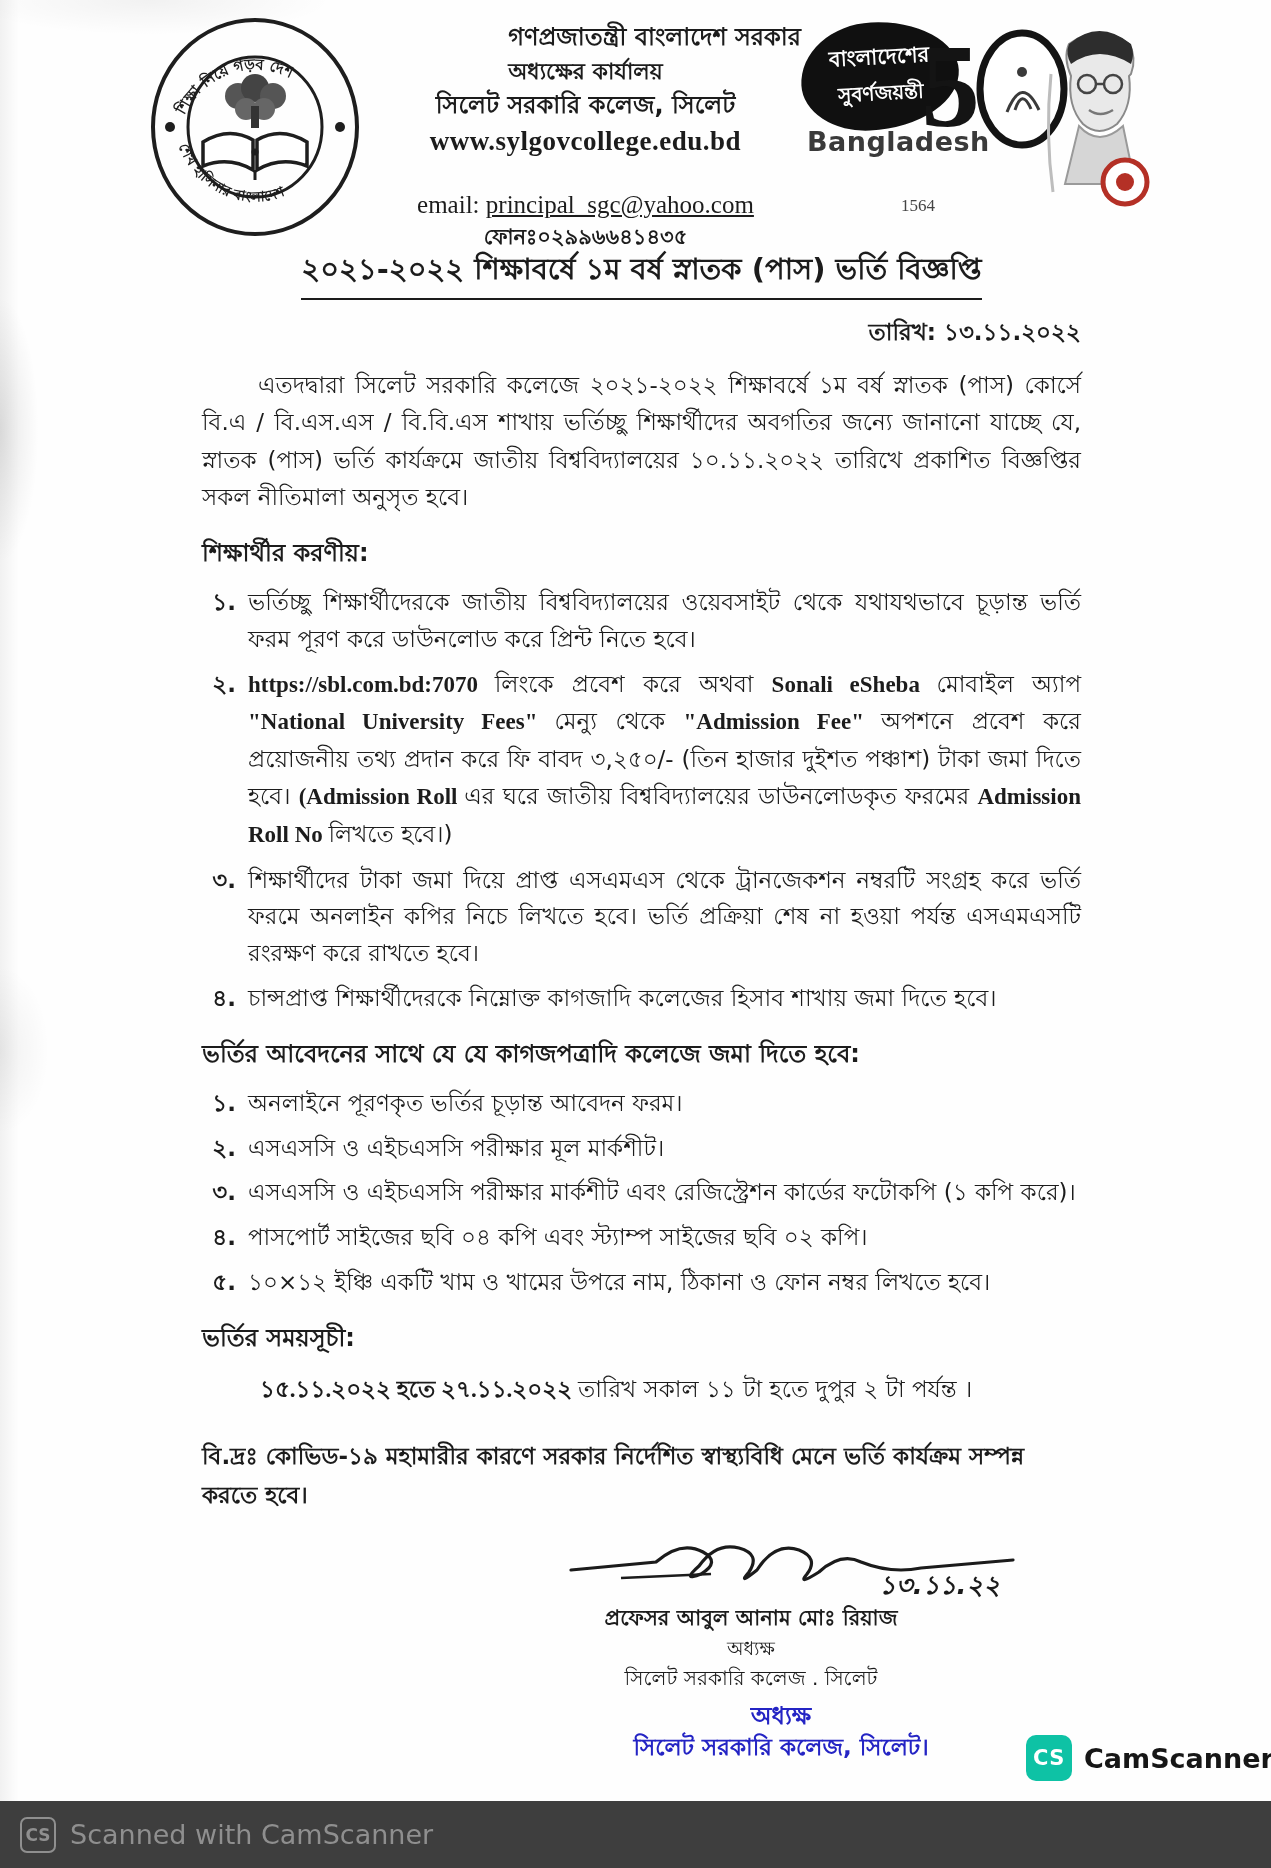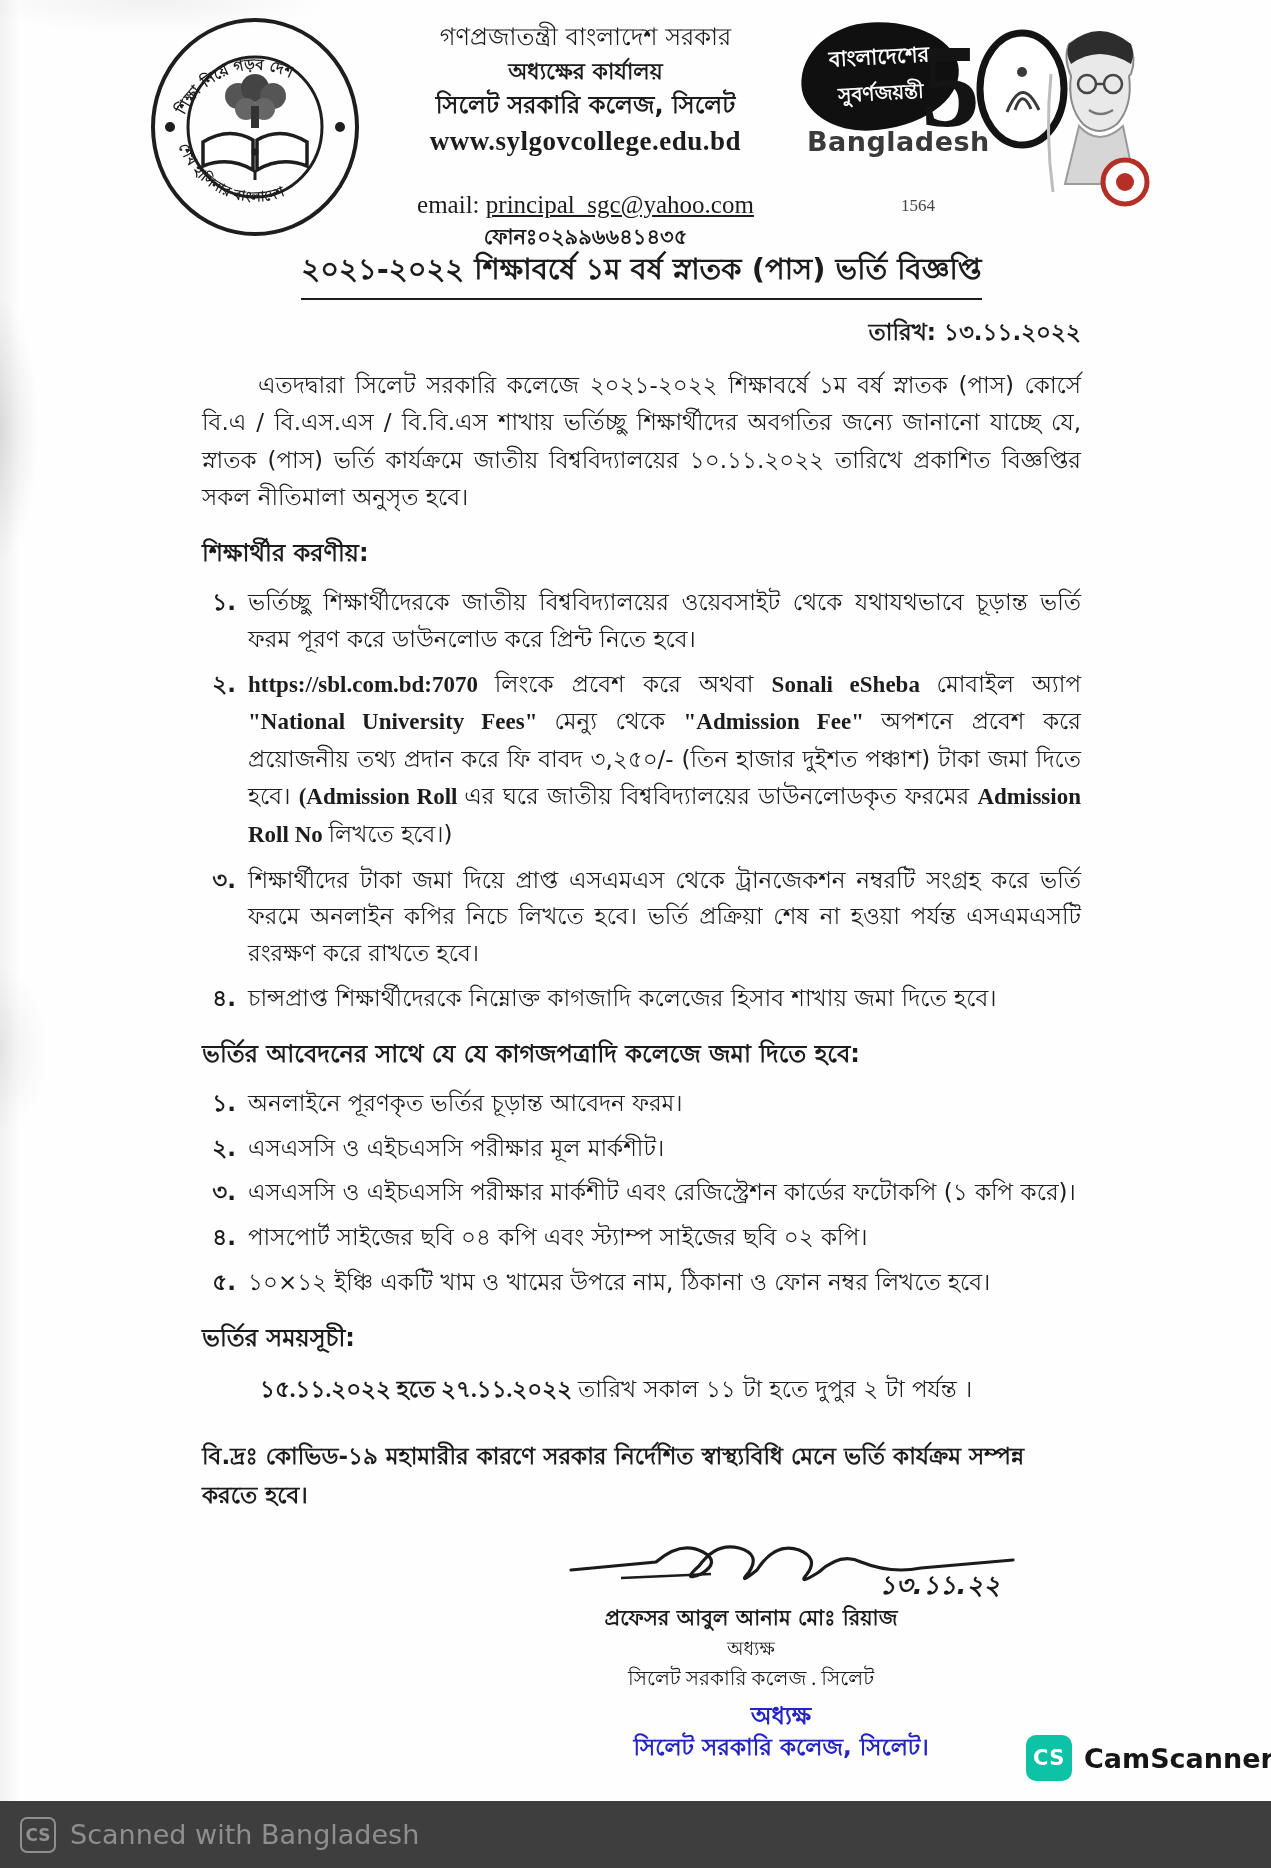--- a/index.html
+++ b/index.html
@@ -14,21 +14,21 @@
       radial-gradient(ellipse 55px 190px at 0px 430px, rgba(0,0,0,0.10), transparent 70%),
       radial-gradient(ellipse 70px 120px at 0px 1050px, rgba(0,0,0,0.06), transparent 70%),
       radial-gradient(ellipse 260px 50px at 150px 0px, rgba(0,0,0,0.05), transparent 70%),
       linear-gradient(to right, rgba(0,0,0,0.05), transparent 1.5%);
   }
 
   
   header { position:relative; height:242px; padding:14px 118px 0 146px; display:flex; }
   .seal { width:224px; flex:0 0 224px; }
   .head-center { flex:1; text-align:center; padding-top:6px; }
-  .hc-line1 { font-size:24px; font-weight:400; line-height:1.45; }
+  .hc-line1 { font-size:24px; font-weight:700; line-height:1.45;text-align:right; }
   .hc-line2 { font-size:22px; font-weight:600; line-height:1.5; }
   .hc-line3 { font-size:24px; font-weight:700; line-height:1.45; }
   .hc-web  { font-family:"Liberation Serif","DejaVu Serif",serif; font-size:27px; font-weight:700; line-height:1.35; letter-spacing:0.5px; }
   .hc-email { font-family:"Liberation Serif","DejaVu Serif",serif; font-size:25px; line-height:1.3;margin-top:30px; }
   .hc-email .u { text-decoration:underline; }
   .hc-phone { font-size:21px; font-weight:700; line-height:1.5; }
   .head-right { position:relative; width:352px; flex:0 0 352px; height:210px; }
   .blob { position:absolute; left:0; top:8px; width:158px; height:108px; background:#101010;
           border-radius:46% 54% 58% 42% / 55% 48% 52% 45%; color:#fff; text-align:center;
           display:flex; flex-direction:column; justify-content:center; gap:2px; transform:rotate(-3deg); }
@@ -53,21 +53,21 @@
   .b { font-family:"Liberation Serif","DejaVu Serif",serif; font-weight:700; }
   .schedule-line { font-size:23px; font-weight:500; margin:12px 0 0 58px; }
   .note { font-size:23px; font-weight:700; margin-top:28px; }
 
   
   .signature-block { width:380px; margin:6px 140px 2px auto; text-align:center; position:relative; }
   .sig-svg { display:block; margin:0 -80px 2px auto; }
   .sig-name { font-size:21px; font-weight:600; line-height:1.55; }
   .sig-id { font-size:20px; font-weight:500; line-height:1.55; }
   .sig-desig { font-size:19px; font-weight:500; line-height:1.5; }
-  .sig-college { font-size:20px; font-weight:500; line-height:1.55;font-family:Liberation Serif, serif; }
+  .sig-college { font-size:20px; font-weight:500; line-height:1.55; }
   .stamp { margin-top:6px; margin-left:60px; }
   .stamp-l1 { font-size:24px; font-weight:700; line-height:1.35; }
   .stamp-l2 { font-size:23px; font-weight:700; line-height:1.35;text-align:center; }
 
   
   .cs-badge { position:absolute; left:1026px; top:1735px; display:flex; align-items:center; gap:12px; }
   .cs-badge .cs-square { width:46px; height:46px; border-radius:10px; display:flex; align-items:center; justify-content:center;
                          color:#fff; font-weight:700; font-size:21px; letter-spacing:0.5px; }
   .cs-badge .cs-name { font-size:27px; font-weight:600; color:#161616; }
   .bottom-bar { position:absolute; left:0; right:0; bottom:0; height:67px; background:#3e3e3e; display:flex; align-items:center; padding-left:20px; gap:14px; }
@@ -220,15 +220,15 @@
     </div>
 
     <div class="cs-badge">
       <div class="cs-square" id="cs-square" style="background: rgb(14, 194, 165);">CS</div>
       <div class="cs-name">CamScanner</div>
     </div>
   </div>
 
   <div class="bottom-bar" style="background: rgb(62, 62, 62);">
     <div class="bar-cs">CS</div>
-    <div class="bar-text">Scanned with Bangladesh</div>
+    <div class="bar-text">Scanned with CamScanner</div>
   </div>
 </div>
 
 </body></html>

